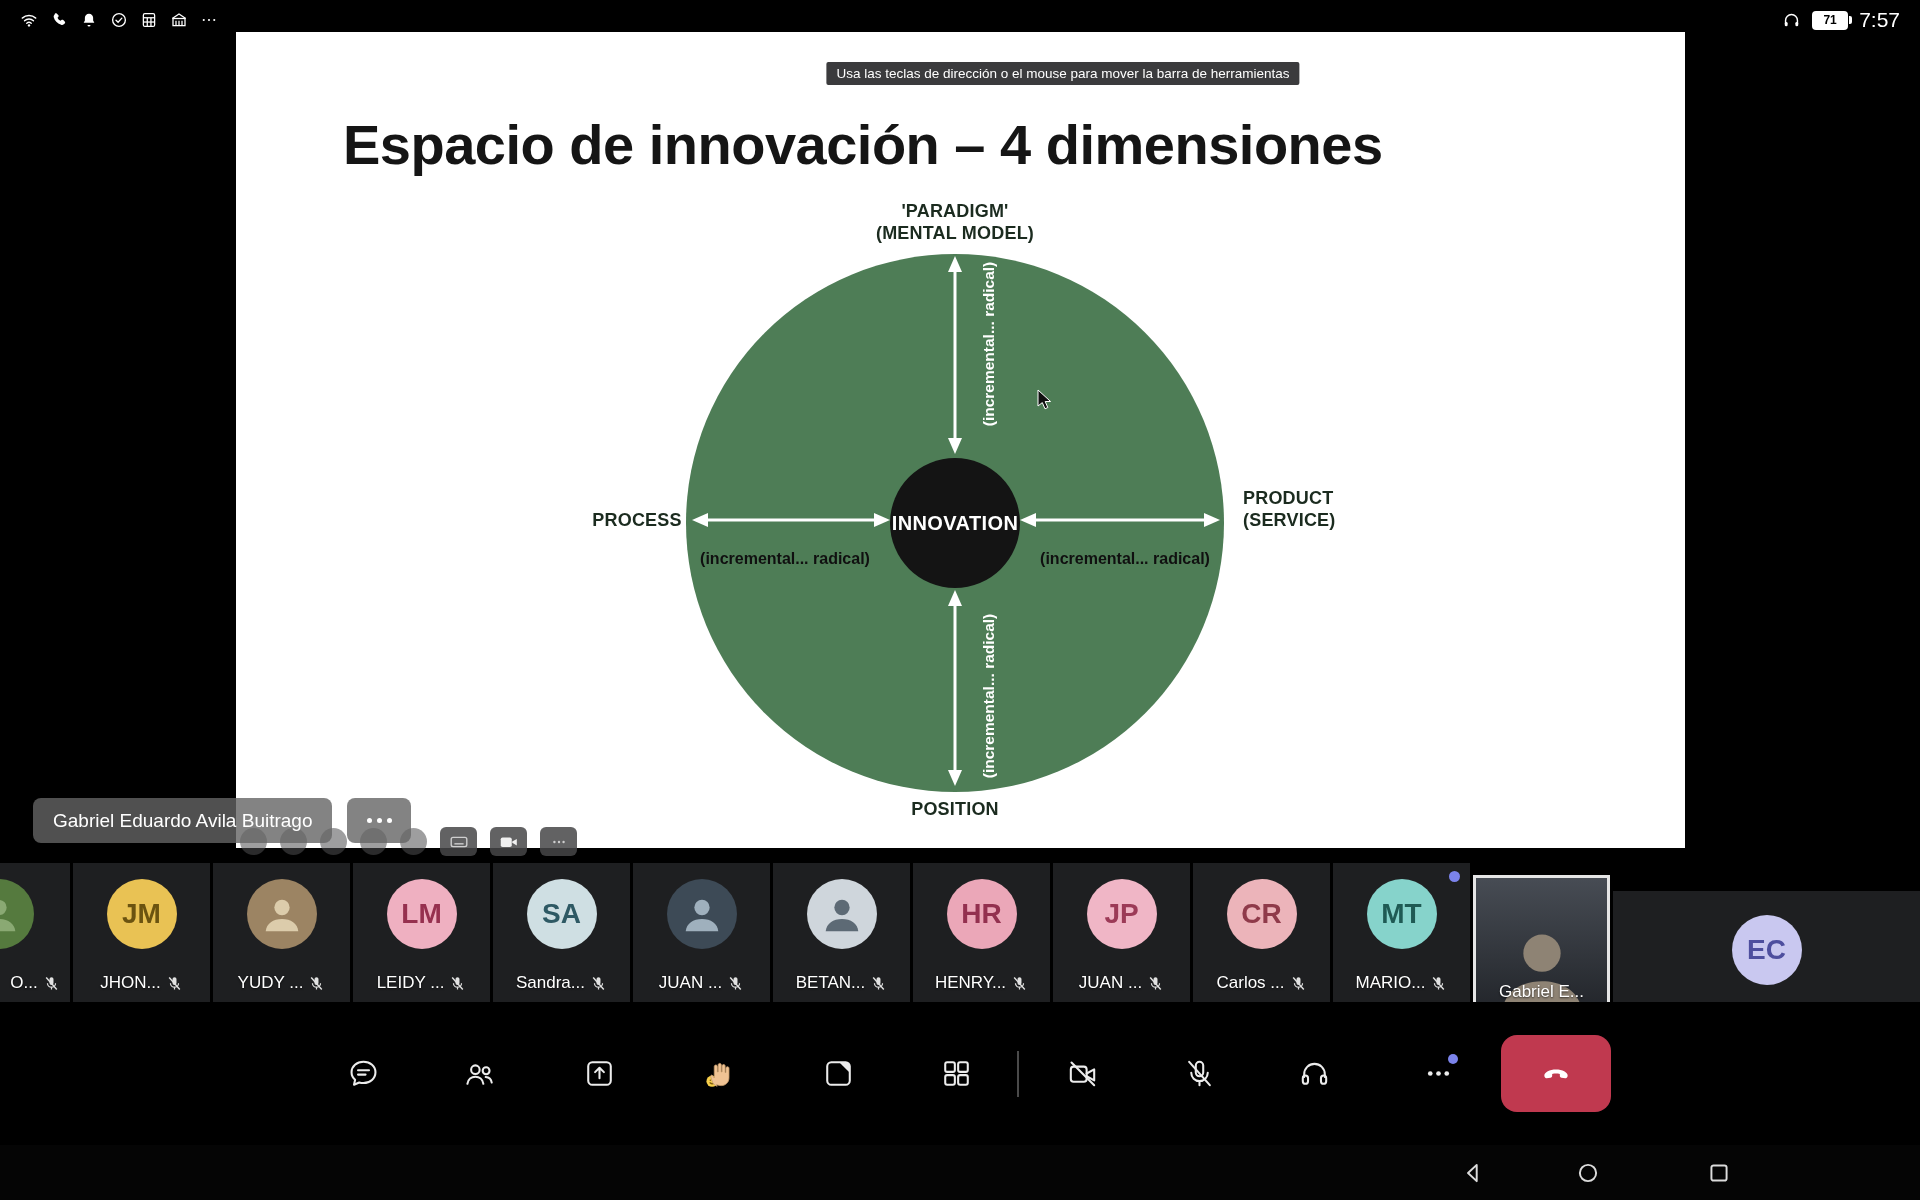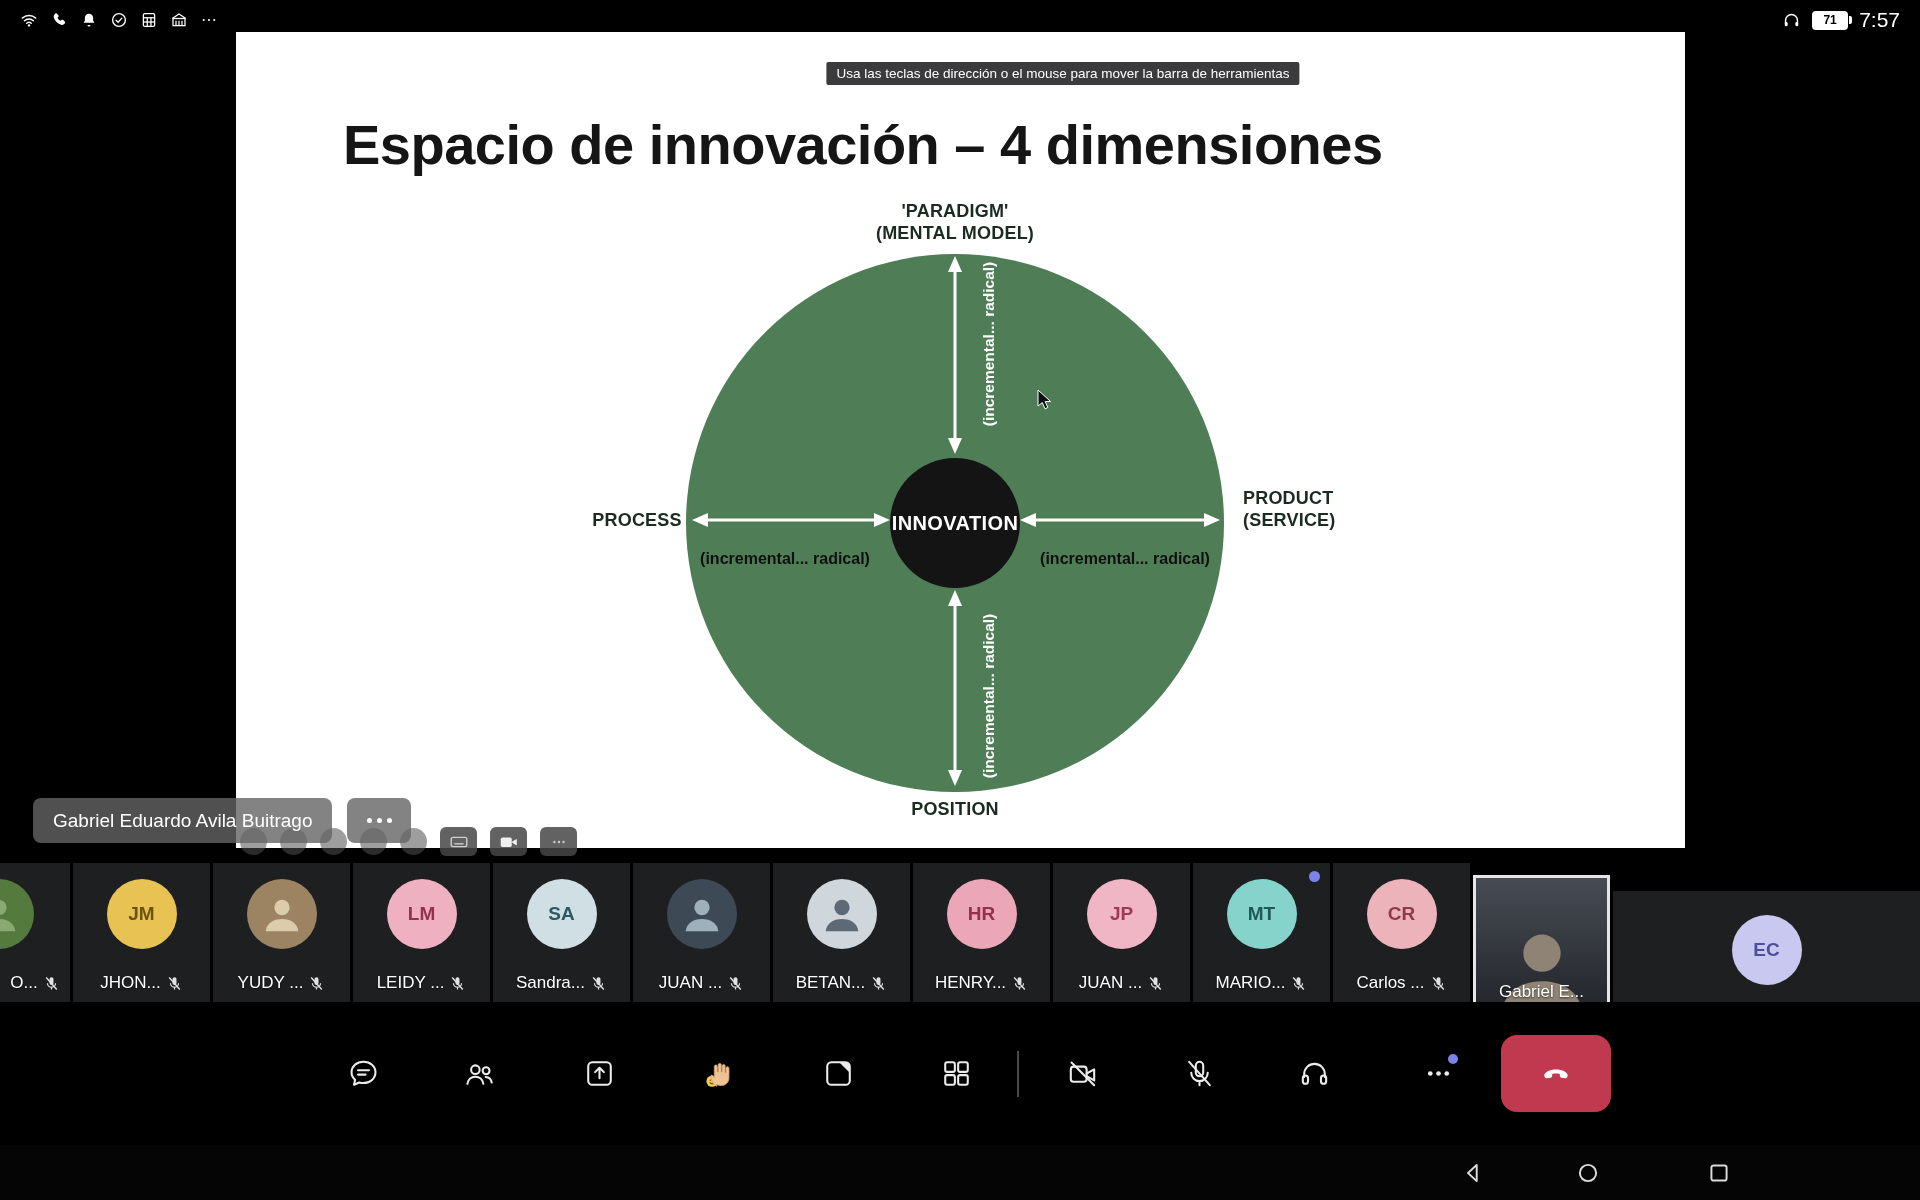--- a/index.html
+++ b/index.html
@@ -60,21 +60,21 @@
   .participants { position:absolute; left:0; top:863px; width:1920px; height:139px;
     display:flex; gap:3px; background:#000; overflow:hidden; }
   .tile { position:relative; background:#1e1f21; width:137px; height:139px; flex:0 0 auto; overflow:hidden; cursor:pointer; }
   .tile.partial { width:70px; }
   .tile.wide { flex:1 1 auto;margin-top:28px; }
   .tile.video { border:3px solid #e5e5e5;margin-top:12px; }
   .avatar { position:absolute; left:50%; top:16px; transform:translateX(-50%);
     width:70px; height:70px; border-radius:50%; display:flex; align-items:center; justify-content:center; }
   .tile.partial .avatar { left:-36px; transform:none; }
   .tile.wide .avatar { top:24px; }
-  .initials { font-size:19px; font-weight:600; }
+  .initials { font-size:28px; font-weight:600; }
   .avatar svg { width:46px; height:46px; }
   .video-fill { position:absolute; inset:0; background:linear-gradient(180deg,#474c54,#22252a);
     display:flex; align-items:flex-end; justify-content:center; }
   .video-fill svg { width:112px; height:112px; margin-bottom:-14px; }
   .name-row { position:absolute; left:0; right:0; bottom:9px; display:flex; align-items:center;
     justify-content:center; gap:5px; z-index:2; }
   .pname { color:#fff; font-size:17px; white-space:nowrap; text-shadow:0 1px 2px rgba(0,0,0,.7); }
   .name-row svg { width:17px; height:17px; flex:0 0 auto; }
   .tile-dot { position:absolute; top:8px; right:10px; width:11px; height:11px; border-radius:50%;
     background:#7b83eb; z-index:3; }
@@ -372,47 +372,47 @@
           <span class="pname">JUAN ...</span>
           <svg viewBox="0 0 24 24">
             <rect x="9.2" y="3" width="5.6" height="11" rx="2.8" fill="#e2e2e2"></rect>
             <path d="M6.3 11.5a5.7 5.7 0 0 0 11.4 0" fill="none" stroke="#e2e2e2" stroke-width="1.7"></path>
             <line x1="12" y1="17.2" x2="12" y2="20.5" stroke="#e2e2e2" stroke-width="1.7"></line>
             <line x1="4.5" y1="3.5" x2="19.5" y2="20.5" stroke="#e2e2e2" stroke-width="2"></line>
           </svg>
         </div>
       </div>
       <div class="tile">
+        <div class="avatar" style="background:#ecb4ba;color:#8f3a4a">
+          <span class="initials">CR</span>
+        </div>
+        <div class="name-row">
+          <span class="pname">Carlos ...</span>
+          <svg viewBox="0 0 24 24">
+            <rect x="9.2" y="3" width="5.6" height="11" rx="2.8" fill="#e2e2e2"></rect>
+            <path d="M6.3 11.5a5.7 5.7 0 0 0 11.4 0" fill="none" stroke="#e2e2e2" stroke-width="1.7"></path>
+            <line x1="12" y1="17.2" x2="12" y2="20.5" stroke="#e2e2e2" stroke-width="1.7"></line>
+            <line x1="4.5" y1="3.5" x2="19.5" y2="20.5" stroke="#e2e2e2" stroke-width="2"></line>
+          </svg>
+        </div>
+      </div>
+      <div class="tile">
         <div class="avatar" style="background:#86d3cb;color:#1f5a54">
           <span class="initials">MT</span>
         </div>
         <div class="name-row">
           <span class="pname">MARIO...</span>
           <svg viewBox="0 0 24 24">
             <rect x="9.2" y="3" width="5.6" height="11" rx="2.8" fill="#e2e2e2"></rect>
             <path d="M6.3 11.5a5.7 5.7 0 0 0 11.4 0" fill="none" stroke="#e2e2e2" stroke-width="1.7"></path>
             <line x1="12" y1="17.2" x2="12" y2="20.5" stroke="#e2e2e2" stroke-width="1.7"></line>
             <line x1="4.5" y1="3.5" x2="19.5" y2="20.5" stroke="#e2e2e2" stroke-width="2"></line>
           </svg>
         </div>
         <span class="tile-dot"></span>
-      </div>
-      <div class="tile">
-        <div class="avatar" style="background:#ecb4ba;color:#8f3a4a">
-          <span class="initials">CR</span>
-        </div>
-        <div class="name-row">
-          <span class="pname">Carlos ...</span>
-          <svg viewBox="0 0 24 24">
-            <rect x="9.2" y="3" width="5.6" height="11" rx="2.8" fill="#e2e2e2"></rect>
-            <path d="M6.3 11.5a5.7 5.7 0 0 0 11.4 0" fill="none" stroke="#e2e2e2" stroke-width="1.7"></path>
-            <line x1="12" y1="17.2" x2="12" y2="20.5" stroke="#e2e2e2" stroke-width="1.7"></line>
-            <line x1="4.5" y1="3.5" x2="19.5" y2="20.5" stroke="#e2e2e2" stroke-width="2"></line>
-          </svg>
-        </div>
       </div>
       <div class="tile video">
         <div class="video-fill">
           <svg viewBox="0 0 24 24">
             <circle cx="12" cy="8.6" r="4" fill="#8e8374"></circle>
             <path d="M3.5 21c.4-4 3.9-6.4 8.5-6.4s8.1 2.4 8.5 6.4z" fill="#8e8374"></path>
           </svg>
         </div>
         <div class="name-row">
           <span class="pname">Gabriel E...</span>

